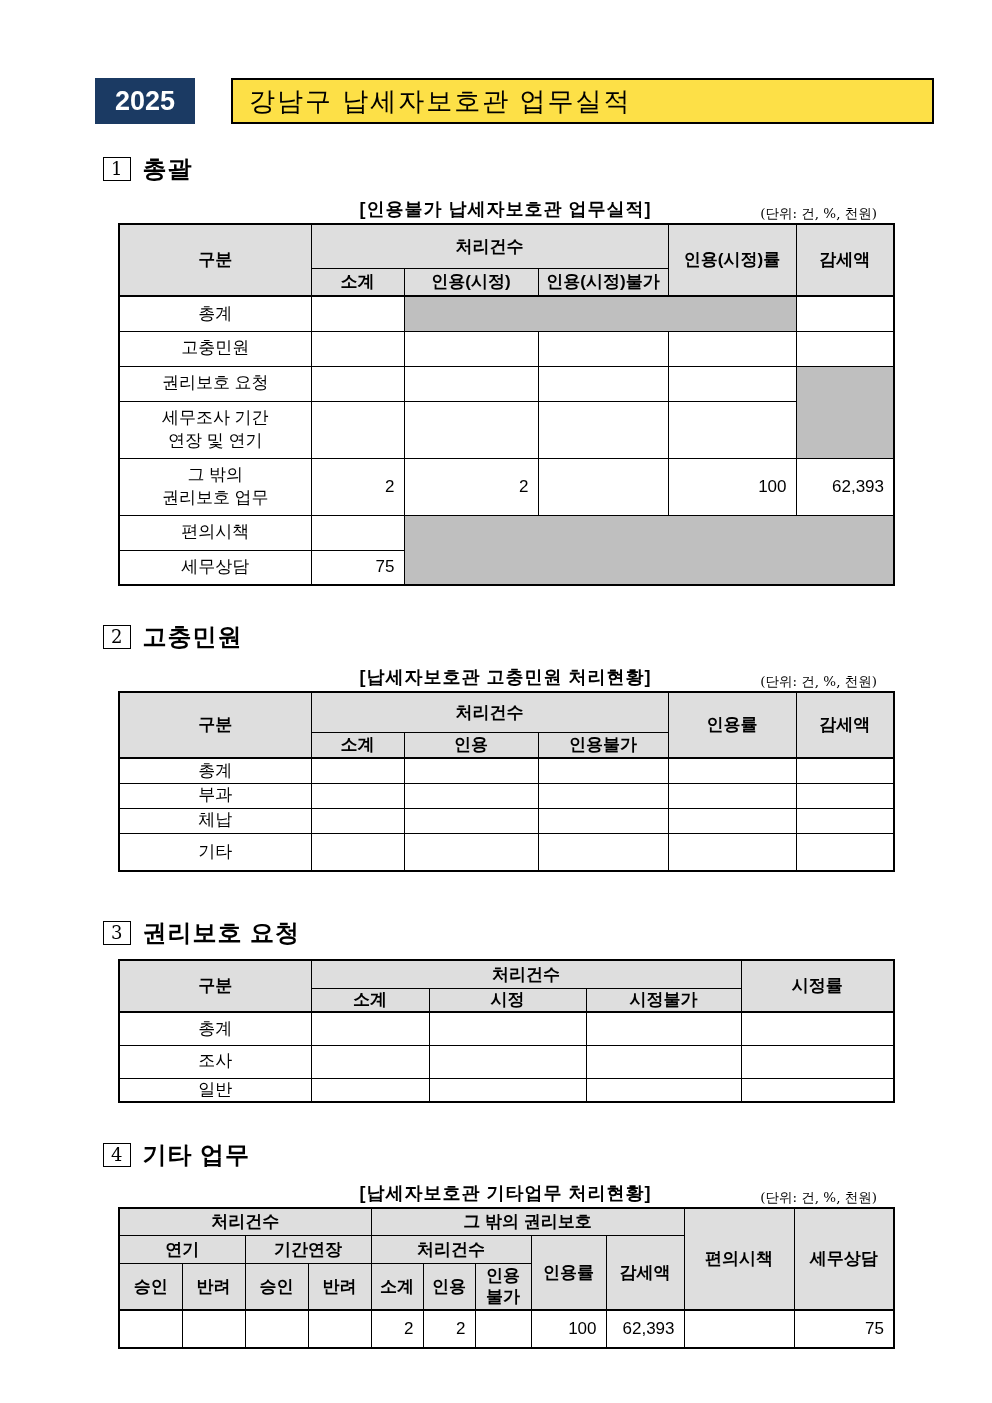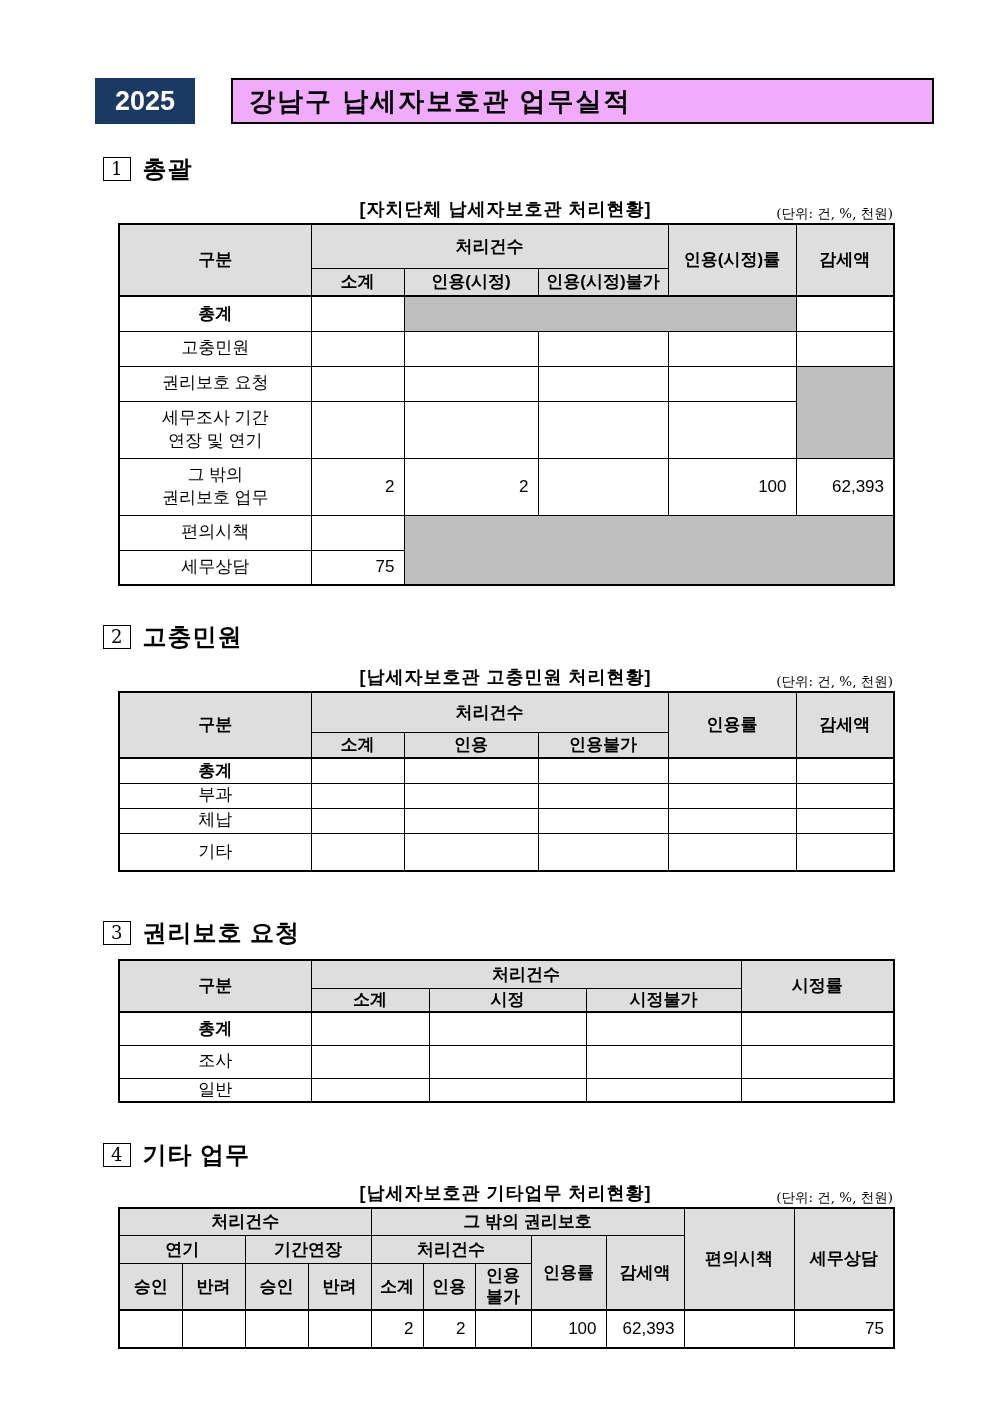--- a/index.html
+++ b/index.html
@@ -13,59 +13,59 @@
   .page { position: relative; width: 992px; height: 1403px; }
 
   
   .header-band { display: flex; align-items: stretch; margin: 78px 0 0 95px; height: 46px; gap: 28px; }
   .year-box {
     width: 100px; background: #1b3a63; color: #fff;
     display: flex; align-items: center; justify-content: center;
     font-size: 27px; font-weight: bold;
   }
   .title-box {
-    width: 703px; margin-left: 8px; border: 2px solid #000; background: #f0abfc;
+    width: 703px; margin-left: 8px; border: 2px solid #000; background: #fde047;
     display: flex; align-items: center; padding-left: 16px;
-    font-size: 26px; font-weight: bold; letter-spacing: 2px;
+    font-size: 26px; font-weight: normal; letter-spacing: 2px;
   }
 
   
   .section-heading {
     margin-left: 103px; display: flex; align-items: center; gap: 11px;
     font-size: 24px; font-weight: bold; letter-spacing: 1px;
   }
   .sec-num {
     font-family: "DejaVu Serif", serif; font-weight: normal;
     font-size: 18px; line-height: 22px; border: 1px solid #000;
     padding: 0 7px; background: #fff;
   }
 
   
   .caption-row { position: relative; width: 775px; margin-left: 118px; height: 26px; }
   .caption { text-align: center; font-size: 18px; font-weight: bold; letter-spacing: 1px; }
   .unit {
-    position: absolute; right: 0; bottom: 0;
+    position: absolute; right: 16px; bottom: 0;
     font-family: "DejaVu Serif", serif; font-size: 13.5px; white-space: nowrap;
   }
 
   
   table {
     border-collapse: collapse; table-layout: fixed;
     width: 775px; margin-left: 118px; border: 2.5px solid #000;
   }
   th, td { border: 1.5px solid #000; vertical-align: middle; padding: 0; }
   th {
     background: #dedede; font-size: 17px; font-weight: bold;
     text-align: center; white-space: pre-line; line-height: 1.25;
   }
   td { font-size: 17px; background: #fff; }
   td.label { text-align: center; white-space: pre-line; line-height: 1.3; }
   td.num { text-align: right; padding-right: 9px; }
   td.shaded { background: #bfbfbf; }
-  .bold { font-weight: bold; }
+  .bold { font-weight: normal; }
   tr.hdr-last th, thead { border-bottom: 2.5px solid #000; margin-top: 13px; }
 
   
   .gap-a { height: 29px; } .gap-b { height: 12px; }
   .gap-c { height: 35px; } .gap-d { height: 45px; }
   .gap-e { height: 36px; } .gap-f { height: 10px; }
 </style>
 </head>
 <body>
 
@@ -77,21 +77,21 @@
   </div>
 
   <div class="gap-a"></div>
 
   <div class="section-heading">
     <span class="sec-num">1</span>
     <span>총괄</span>
   </div>
   <div class="gap-b"></div>
   <div class="caption-row">
-    <div class="caption">[자치단체 납세자보호관 처리현황]</div>
+    <div class="caption">[인용불가 납세자보호관 업무실적]</div>
     <div class="unit">(단위: 건, %, 천원)</div>
   </div>
 
   <table>
     <colgroup>
       <col style="width:192px">
         <col style="width:93px">
         <col style="width:134px">
       <col style="width:130px">
         <col style="width:128px">

